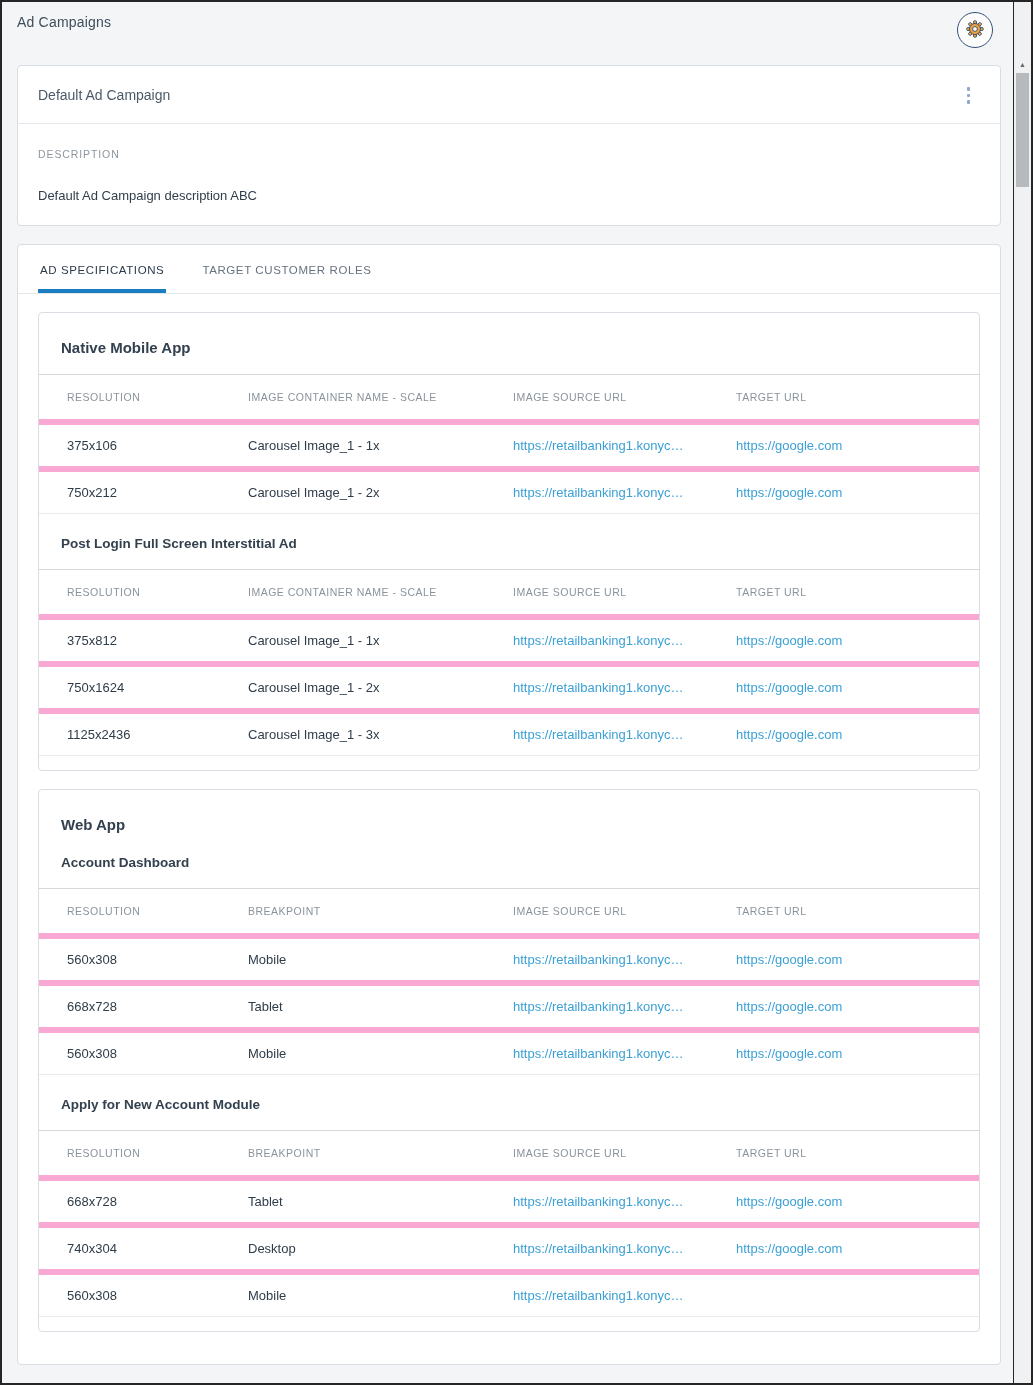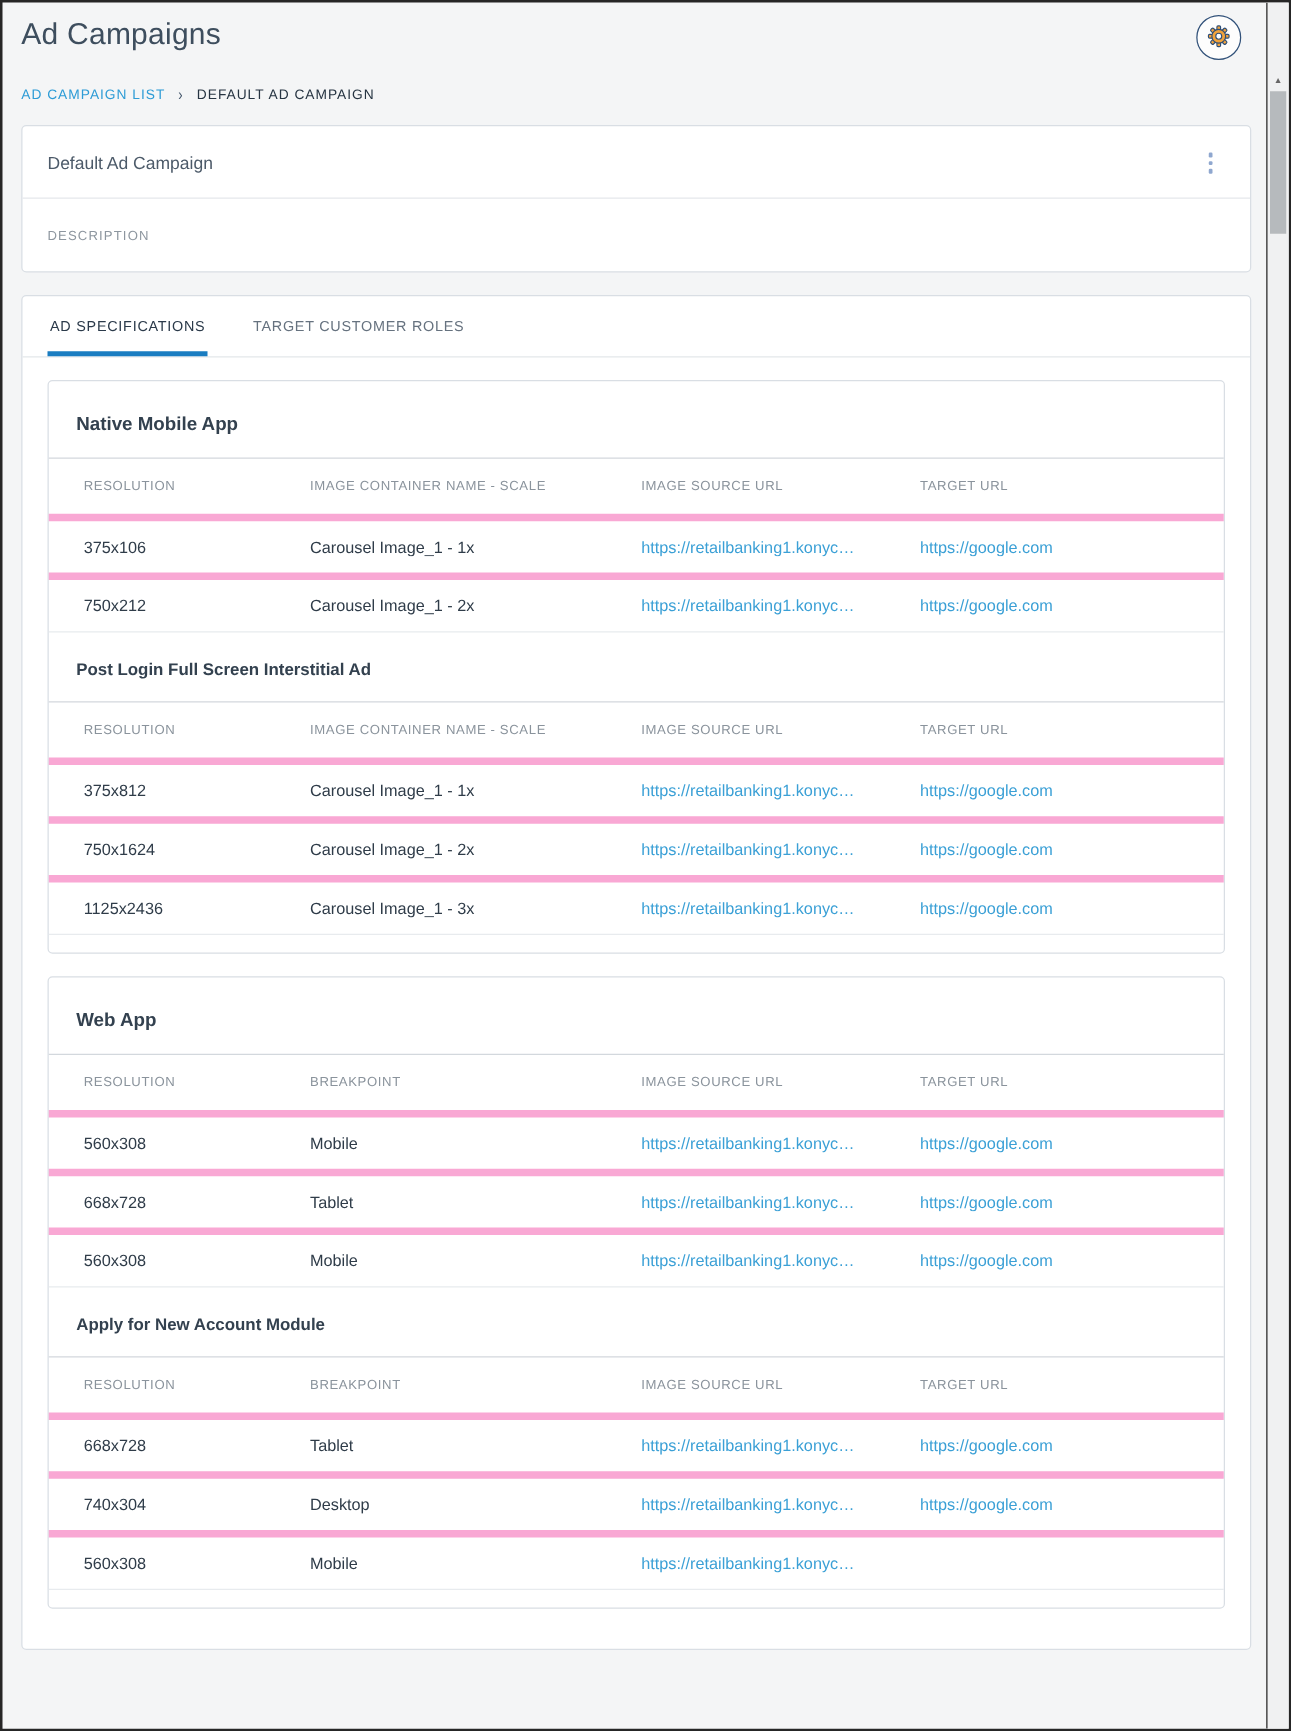--- a/index.html
+++ b/index.html
@@ -18,21 +18,21 @@
     padding: 0 12px 0 15px;
     overflow: hidden;
   }
 
   
   .page-header {
     display: flex; align-items: flex-start; justify-content: space-between;
     padding-top: 10px;
   }
   .page-title {
-    font-size: 24px; color: #3e4e5e; letter-spacing: .2px; font-weight: 400;
+    font-size: 14px; color: #3e4e5e; letter-spacing: .2px; font-weight: 400;
     padding-top: 2px;
   }
   .settings-btn {
     width: 36px; height: 36px; border-radius: 50%;
     border: 1px solid #32527a; background: #fdfdfd;
     display: flex; align-items: center; justify-content: center;
     cursor: pointer; margin-right: 8px;
   }
 
   
@@ -132,39 +132,35 @@
               <rect x="10.4" y="3" width="3.2" height="18" rx="1" transform="rotate(90 12 12)"></rect>
               <rect x="10.4" y="3" width="3.2" height="18" rx="1" transform="rotate(135 12 12)"></rect>
             </g>
             <circle cx="12" cy="12" r="6" fill="#f0a23c" stroke="#2e4e76"></circle>
             <circle cx="12" cy="12" r="2.6" fill="#fdfdfd" stroke="#2e4e76"></circle>
           </svg>
         </span>
       </button>
     </div>
 
-    <nav class="breadcrumb">
-      <a class="crumb-link">AD CAMPAIGN LIST</a>
-      <span class="crumb-sep">›</span>
-      <span class="crumb-current">DEFAULT AD CAMPAIGN</span>
-    </nav>
 
     <section class="card campaign-card">
       <div class="campaign-head">
         <span class="campaign-title">Default Ad Campaign</span>
         <button class="kebab-btn">
           <span style="display:flex;flex-direction:column;gap:3px;">
               <i></i>
               <i></i>
               <i></i>
             </span>
         </button>
       </div>
       <div class="campaign-body">
         <div class="field-label">DESCRIPTION</div>
+        <div class="field-value">Default Ad Campaign description ABC</div>
       </div>
     </section>
 
     <section class="card tab-panel">
       <div class="tab-bar">
         <div class="tab active">AD SPECIFICATIONS</div>
         <div class="tab">TARGET CUSTOMER ROLES</div>
       </div>
       <div>
   <div class="card section-card">
@@ -227,20 +223,21 @@
                   </div>
 </div>
   </div>
 </div>
   </div>
 
   <div class="card section-card">
     <h2 class="section-title">Web App</h2>
     <div>
   <div>
+    <h3 class="group-heading">Account Dashboard</h3>
     <hr class="group-divider">
     <div class="thead-row">
                   <div class="th">RESOLUTION</div>
                   <div class="th">BREAKPOINT</div>
                   <div class="th">IMAGE SOURCE URL</div>
                   <div class="th">TARGET URL</div>
                 </div>
     <div class="t-body">
   <div class="t-row">
                     <div class="td">560x308</div>

